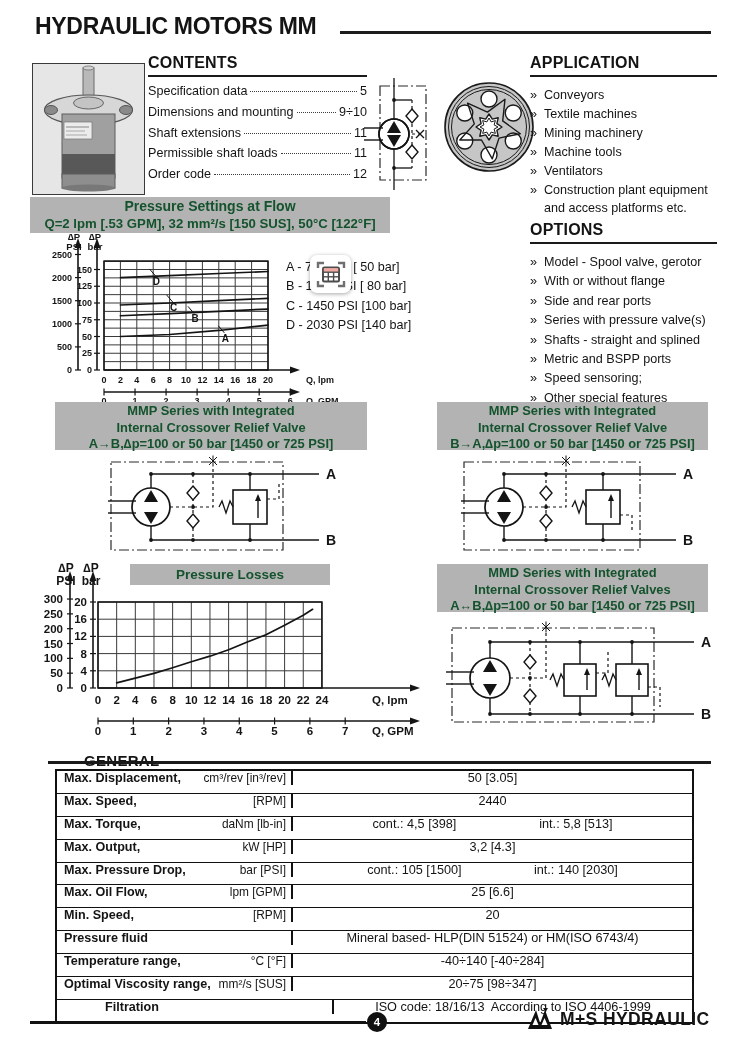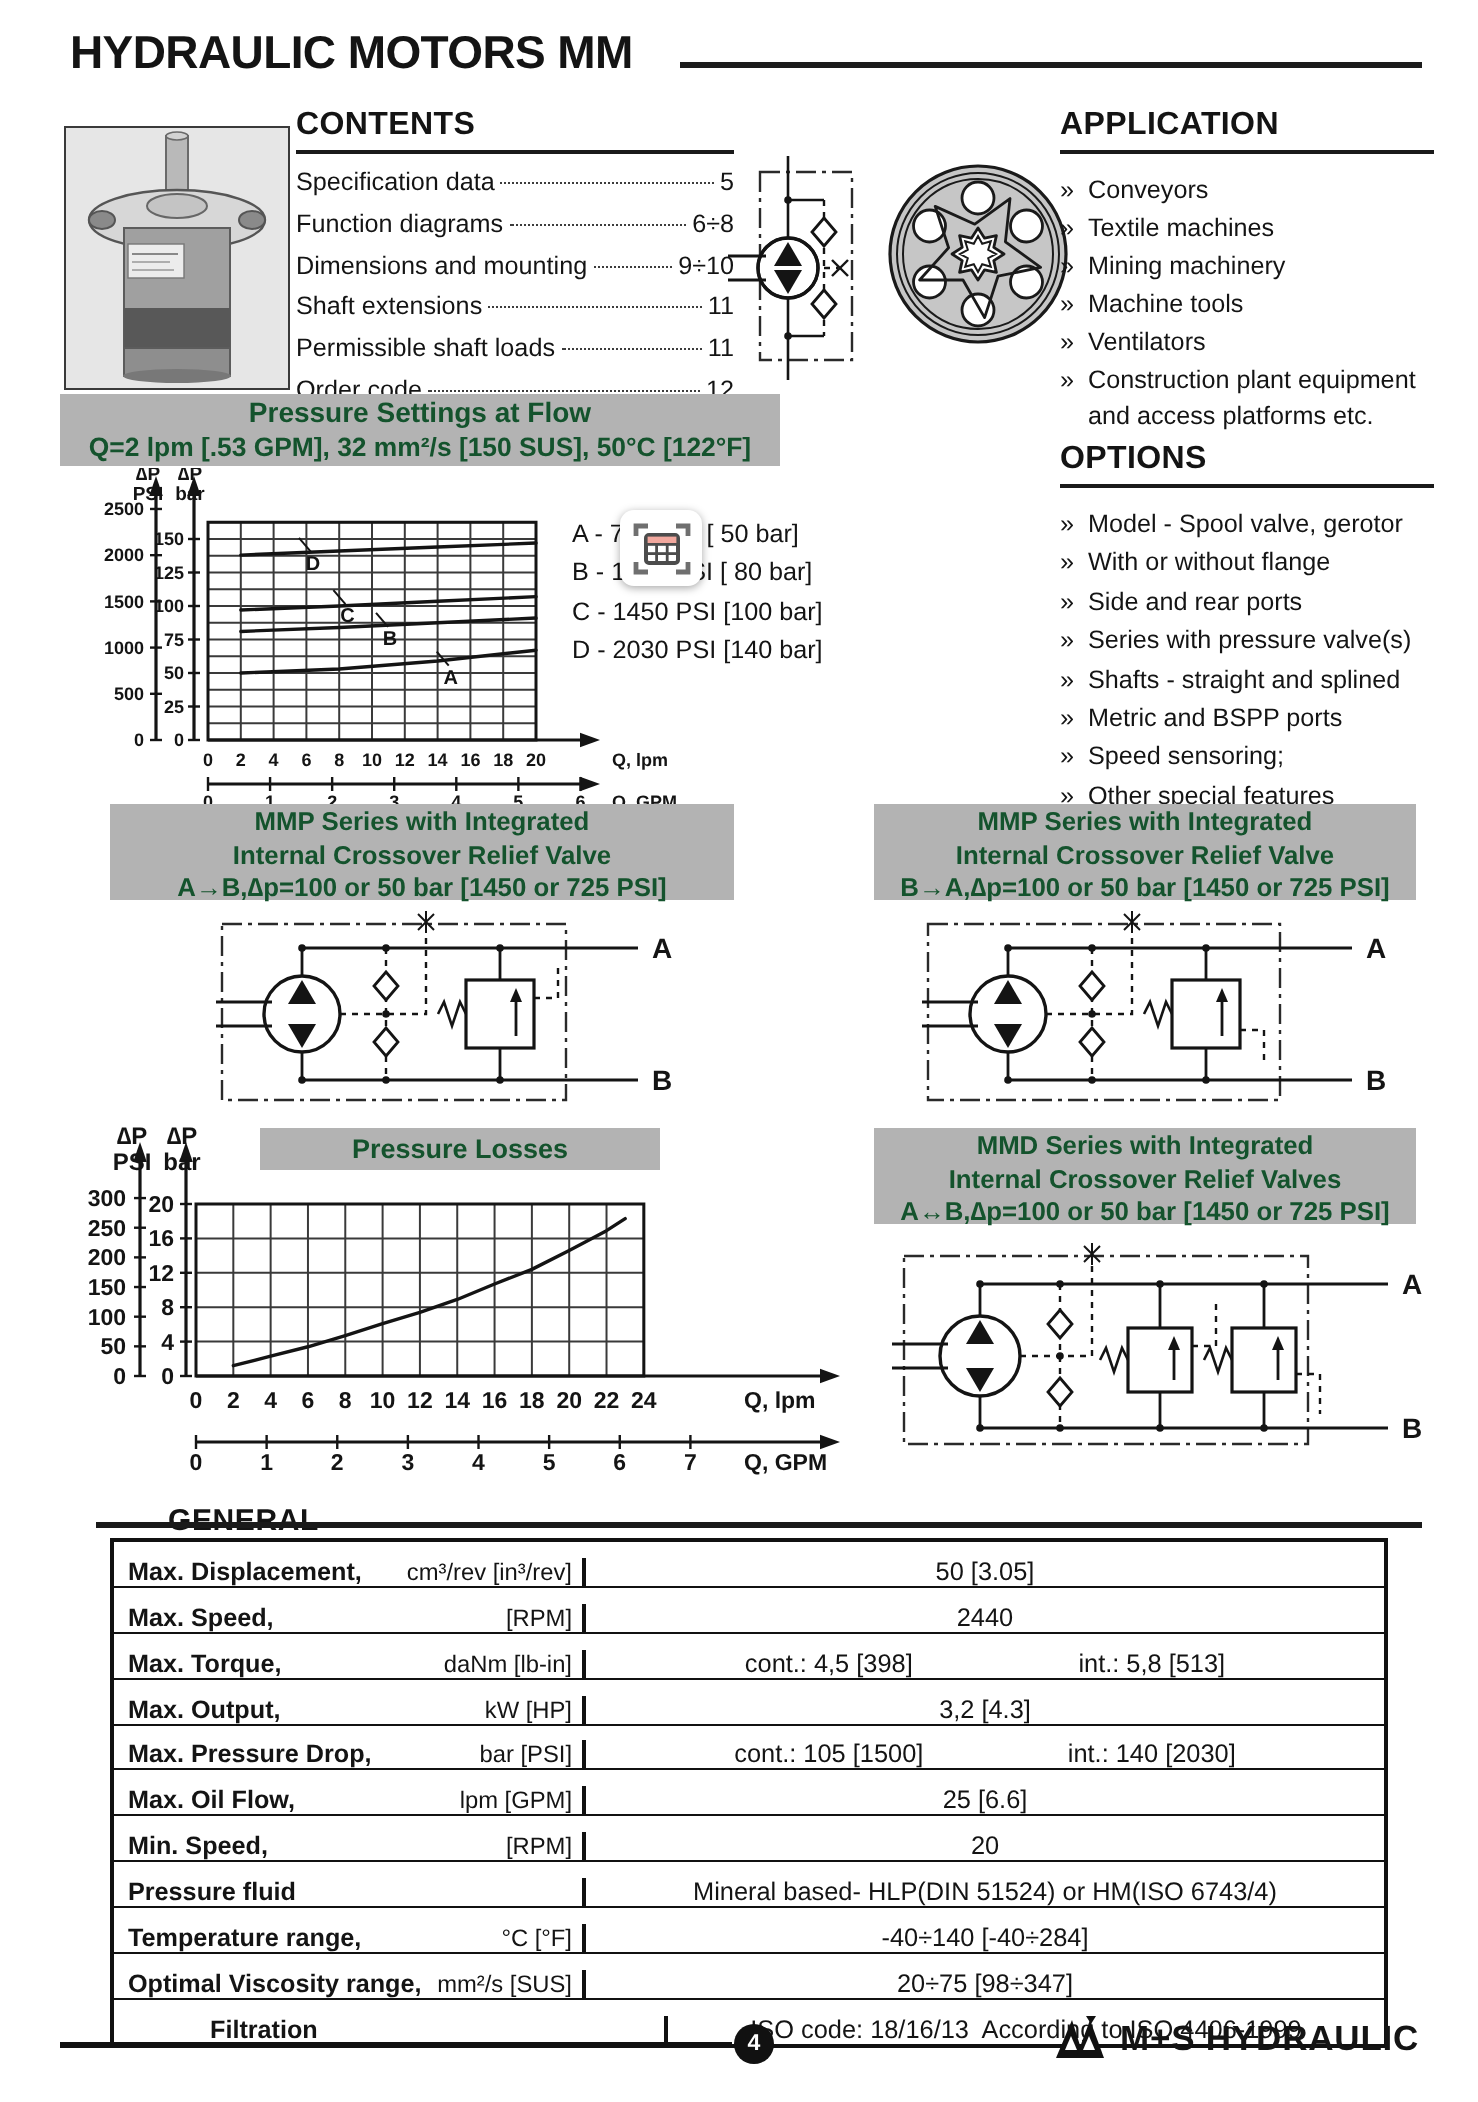--- a/index.html
+++ b/index.html
@@ -46,21 +46,21 @@
   .legend{left:286px;top:258px;font-size:12.6px;line-height:19.4px;white-space:nowrap;}
 
   
   .capture-icon{left:310px;top:255px;width:41px;height:38px;background:#ffffff;border-radius:7px;
                 box-shadow:0 1px 4px rgba(0,0,0,0.35);display:flex;align-items:center;justify-content:center;cursor:pointer;}
 
   
   .general-head{left:48px;top:752px;font-size:15px;font-weight:bold;letter-spacing:0.3px;margin-left:36px;}
   .general-rule{left:48px;top:761px;width:663px;height:2.5px;background:#1a1a1a;}
   .gtable{left:55px;top:769px;width:639px;border:2px solid #111;box-sizing:border-box;background:#fff;}
-  .grow{display:flex;height:21.9px;border-bottom:1.5px solid #111;align-items:flex-end;}
+  .grow{display:flex;height:21.9px;border-bottom:1.5px solid #111;align-items:flex-start;}
   .grow:last-child{border-bottom:none;margin-left:41px;}
   .gleft{width:236px;border-right:2px solid #111;display:flex;justify-content:space-between;align-items:center;
          padding:0 5px 0 7px;box-sizing:border-box;}
   .glabel{font-weight:bold;font-size:12.6px;white-space:nowrap;}
   .gunit{font-size:11.9px;white-space:nowrap;}
   .gright{flex:1;display:flex;align-items:center;justify-content:center;font-size:12.7px;}
   .gright.pair{justify-content:space-around;padding:0 38px;}
 
   
   .footer-line{left:30px;top:1021px;width:336px;height:2.5px;background:#111;}
@@ -97,25 +97,20 @@
     </svg>
   </div>
 
   <div class="abs contents">
     <div class="sechead">CONTENTS</div>
     <div class="toc-list" id="toc-list">
         <div class="toc-item">
           <span class="toc-label">Specification data</span>
           <span class="toc-dots"></span>
           <span class="toc-page">5</span>
-        </div>
-        <div class="toc-item">
-          <span class="toc-label">Function diagrams</span>
-          <span class="toc-dots"></span>
-          <span class="toc-page">6÷8</span>
         </div>
         <div class="toc-item">
           <span class="toc-label">Dimensions and mounting</span>
           <span class="toc-dots"></span>
           <span class="toc-page">9÷10</span>
         </div>
         <div class="toc-item">
           <span class="toc-label">Shaft extensions</span>
           <span class="toc-dots"></span>
           <span class="toc-page">11</span>

